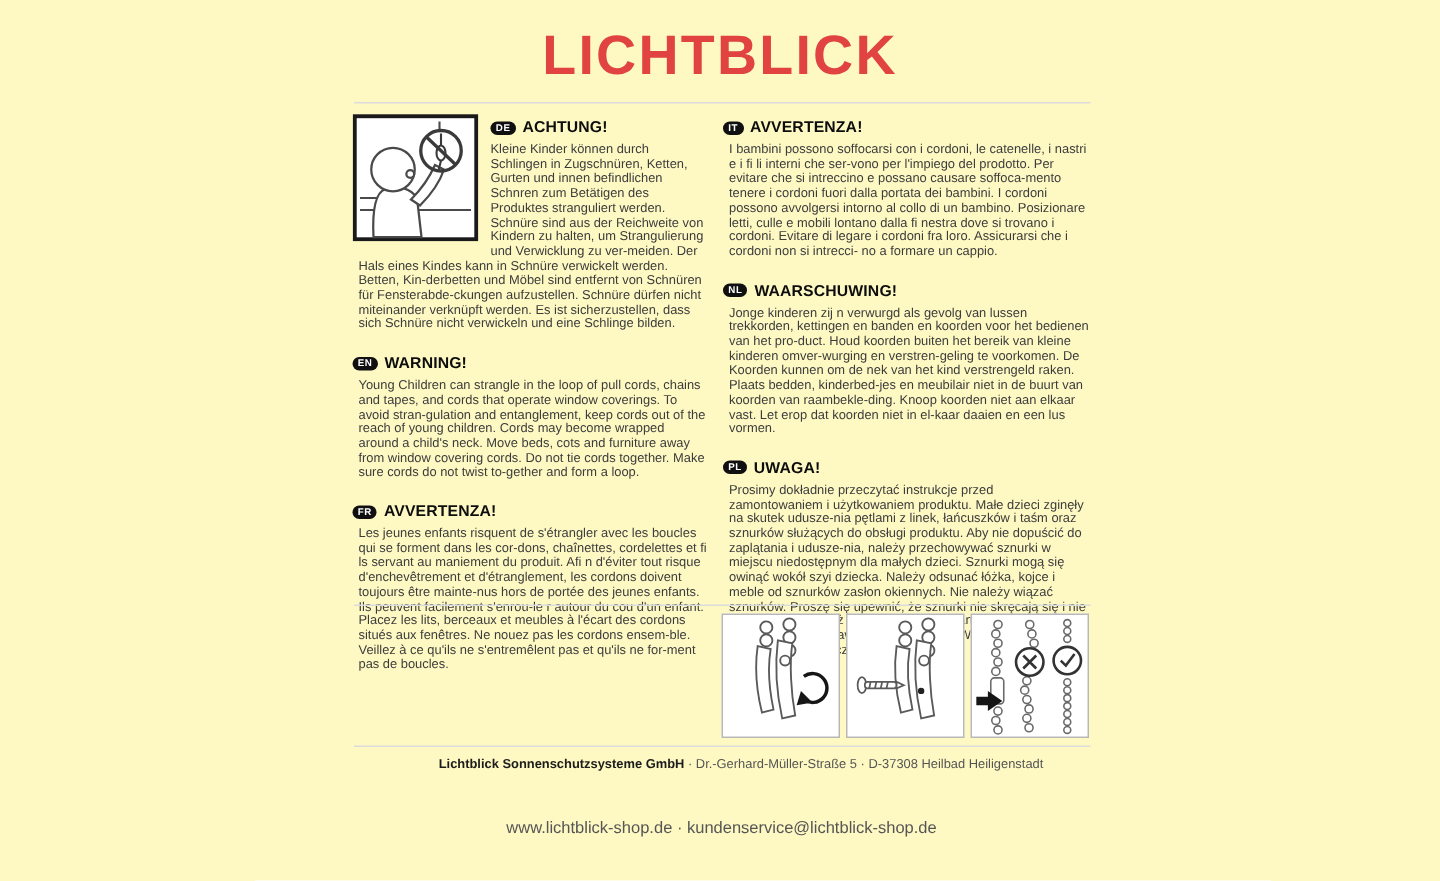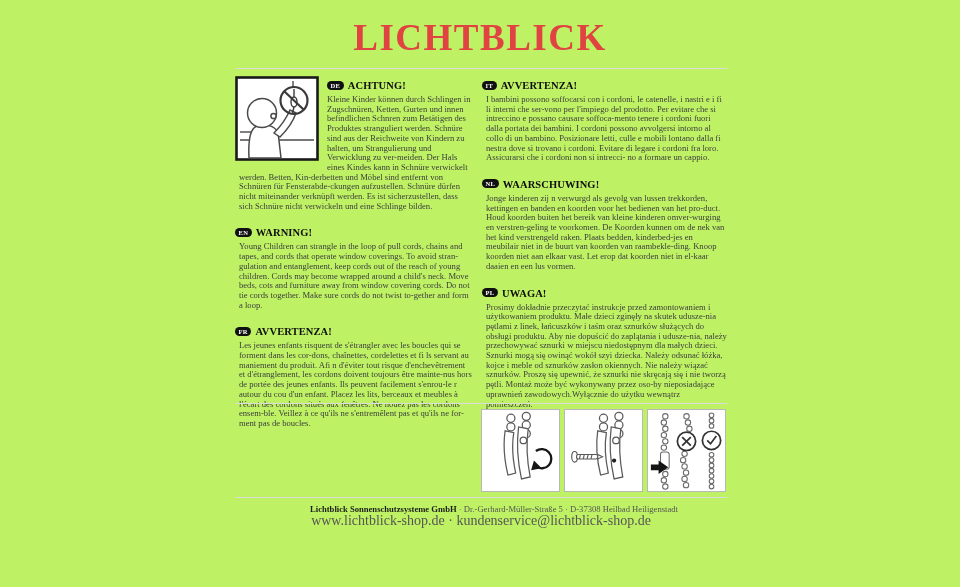--- a/index.html
+++ b/index.html
@@ -1,18 +1,18 @@
 <!DOCTYPE html>
 <html><head>
 <meta charset="utf-8">
 <style>
   html,body { margin:0; padding:0; background:#ffffff; }
   .page {
-    position:relative; width:960px; height:587px; background:#bef264;
-    font-family:Liberation Serif, serif; color:#3c3c3c; overflow:hidden;
+    position:relative; width:960px; height:587px; background:#fef9c3;
+    font-family:Liberation Sans, sans-serif; color:#3c3c3c; overflow:hidden;
   }
   .logo {
     position:absolute; top:16px; left:0; width:960px; text-align:center;
     font-size:37px; font-weight:bold; letter-spacing:1.5px; color:#e04342;
   }
   .hr { position:absolute; left:236px; width:491px; border-top:1px solid #dcdcdc; height:0; }
   .hr-top { top:68px; }
   .hr-montage { top:403px; }
   .hr-footer { top:497px; }
 
@@ -37,21 +37,21 @@
   .montage-title { margin:0; font-size:17.5px; font-weight:bold; color:#1a1a1a; letter-spacing:-0.2px; }
   .montage-text { margin:10px 0 0 0; font-size:8.8px; line-height:11.3px; color:#3c3c3c; }
 
   .diagrams { position:absolute; left:481px; top:409px; width:246px; display:flex; gap:4px; }
   .diagram-box { width:79px; height:83px; border:1px solid #b8b8b8; background:#fff; box-sizing:border-box; }
   .diagram-box svg { display:block; }
 
   .footer { position:absolute; left:235px; top:504px; width:492px; text-align:center; }
   .footer-line1 { font-size:8.6px; color:#555; line-height:11px; }
   .footer-line1 b { color:#1c1c1c;padding-left:26px; }
-  .footer-line2 { font-size:14px; color:#555; line-height:11px; }
+  .footer-line2 { font-size:11px; color:#555; line-height:11px;margin-top:32px; }
 </style>
 </head>
 <body>
 
 <div class="page">
 
   <div class="logo">LICHTBLICK</div>
   <div class="hr hr-top"></div>
 
   <div class="col col-left">

